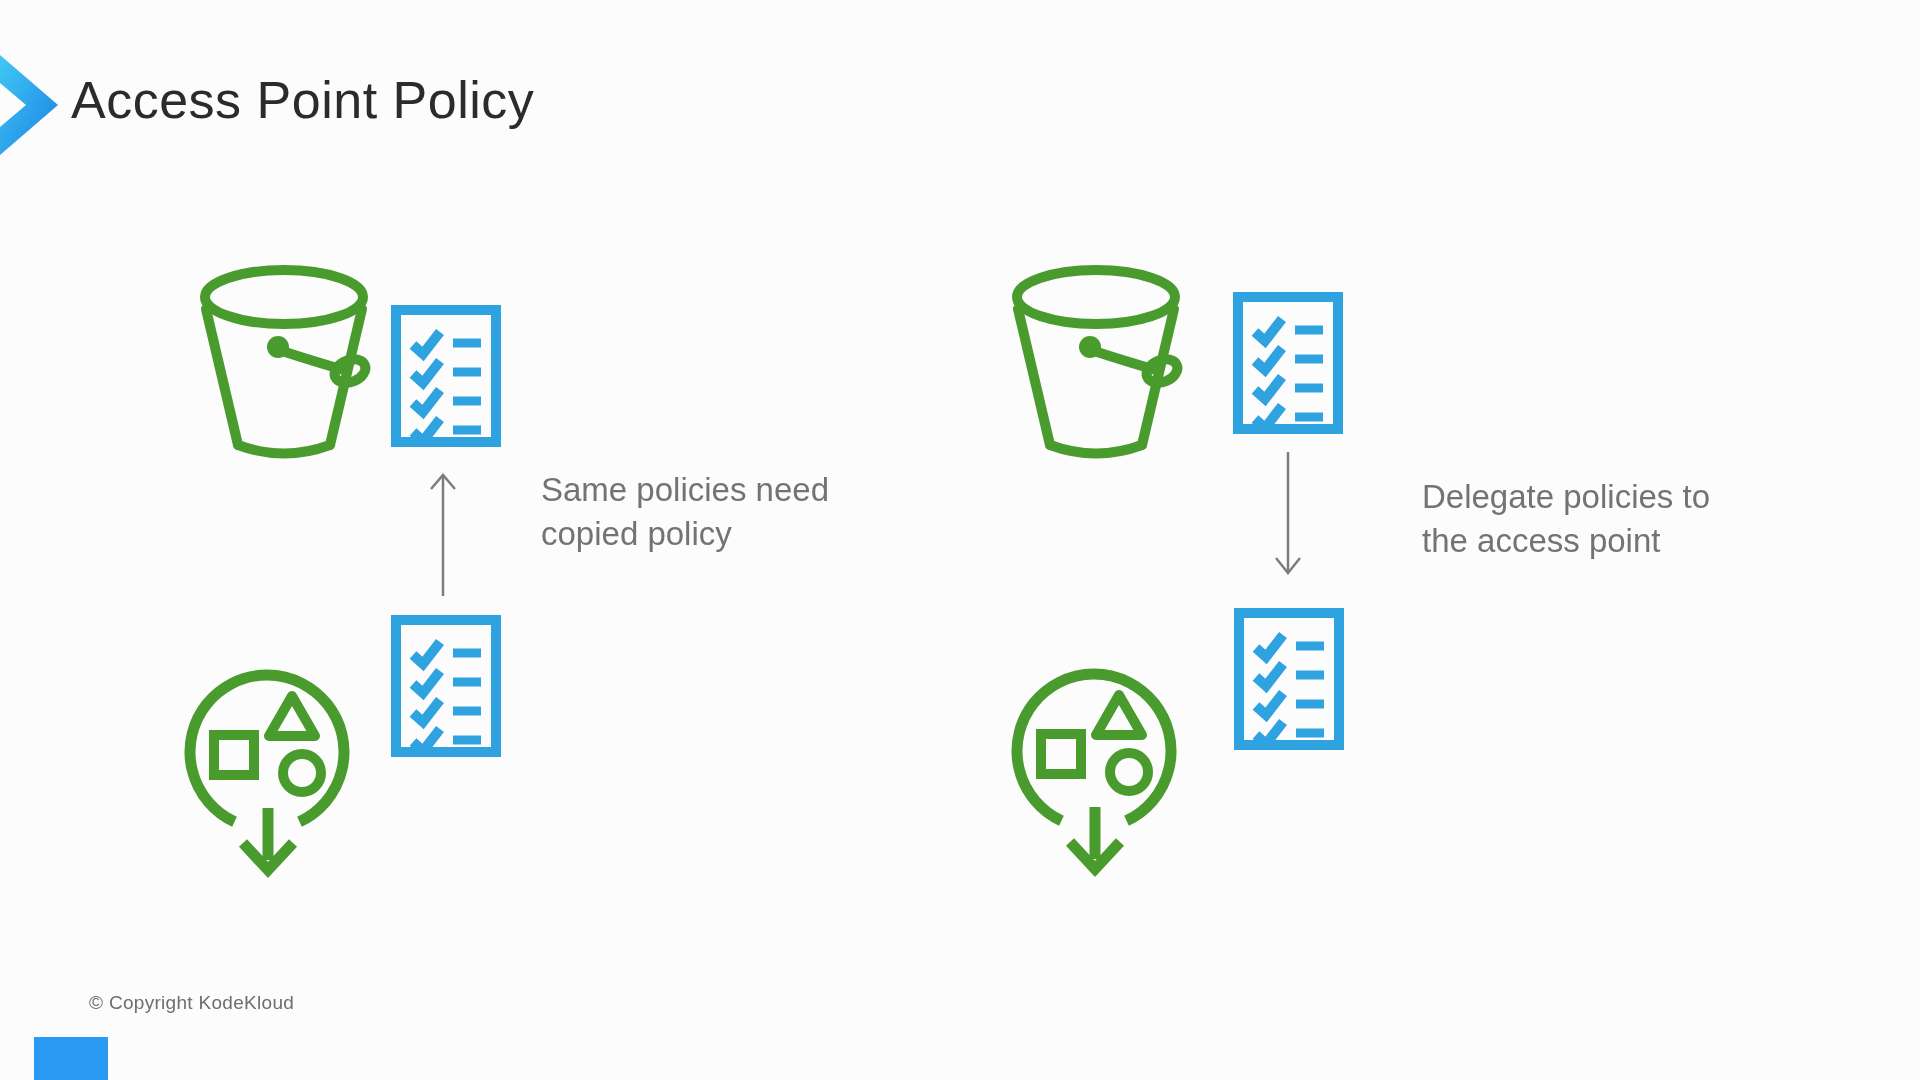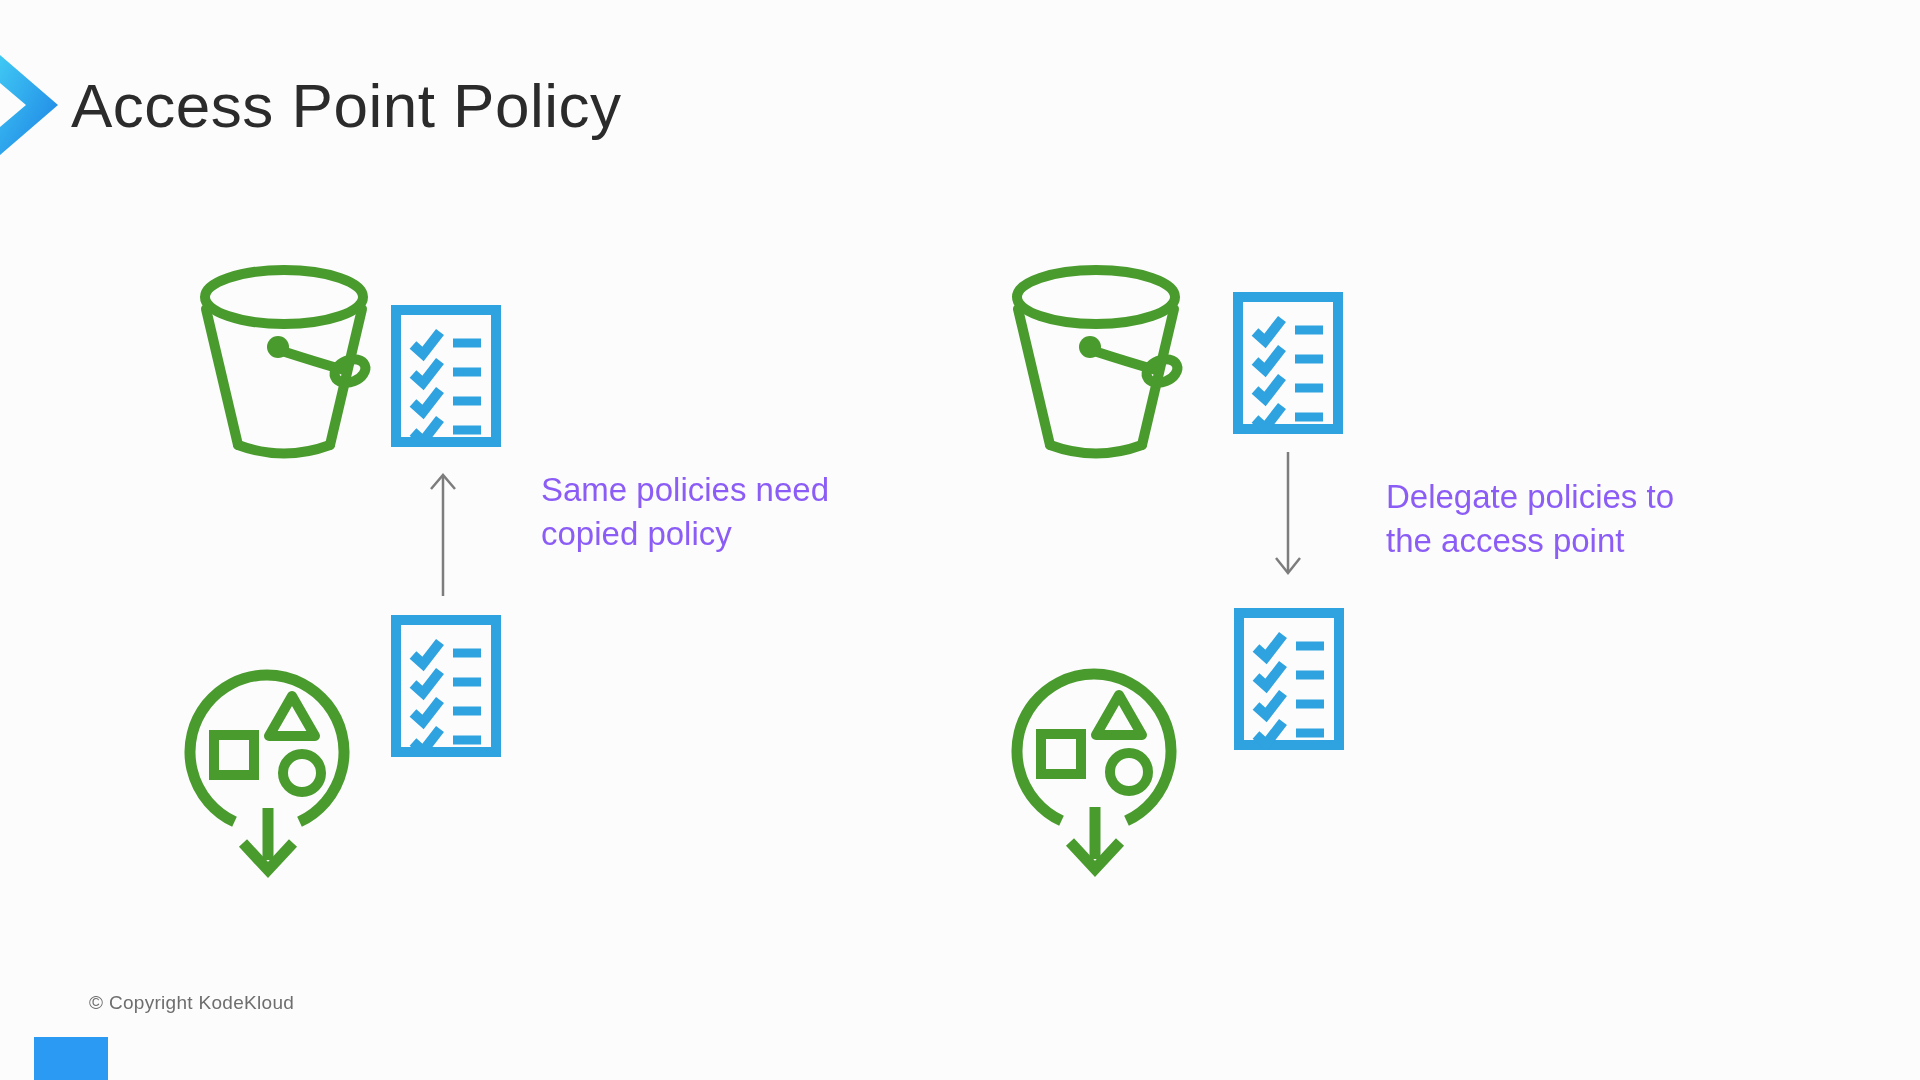--- a/index.html
+++ b/index.html
@@ -6,32 +6,32 @@
   .slide{
     position:relative;
     width:1920px;height:1080px;
     background:#FCFCFC;
     overflow:hidden;
     font-family:"Liberation Sans","DejaVu Sans",sans-serif;
   }
   .abs{position:absolute;}
   .title{
     left:71px;top:72px;
-    font-size:62px;
+    font-size:52px;
     font-weight:500;
     letter-spacing:0.5px;
     color:#2B2B2B;
     line-height:1.1;
     white-space:nowrap;
   }
   .chevron{left:0;top:55px;width:58px;height:100px;}
   .caption{
     font-size:33px;
     line-height:44px;
-    color:#8b5cf6;
+    color:#737373;
     font-weight:400;
   }
   .caption div{white-space:nowrap;}
   .copyright{
     left:89px;top:992px;
     font-size:19px;
     color:#6E6E6E;
     letter-spacing:0.3px;
   }
   .icon-green{color:#4A9B2E;}
@@ -137,21 +137,21 @@
       <use href="#sym-checklist"></use>
     </svg>
 
   <svg class="abs thin-arrow" style="left:1272px;top:452px" width="32" height="128" viewBox="0 0 32 128">
     <g fill="none" stroke="currentColor" stroke-width="2.5">
       <path d="M16 0 L16 120"></path>
       <path d="M4 106 L16 121 L28 106"></path>
     </g>
   </svg>
 
-  <div class="abs caption" style="left:1386px;top:475px">
+  <div class="abs caption" style="left:1422px;top:475px">
     <div>Delegate policies to</div>
     <div>the access point</div>
   </div>
 
   <svg class="abs icon-blue" style="left:1234px;top:608px" width="110" height="142">
       <use href="#sym-checklist"></use>
     </svg>
 
   <svg class="abs icon-green" style="left:1009px;top:666px" width="170" height="212">
       <use href="#sym-accesspoint"></use>

